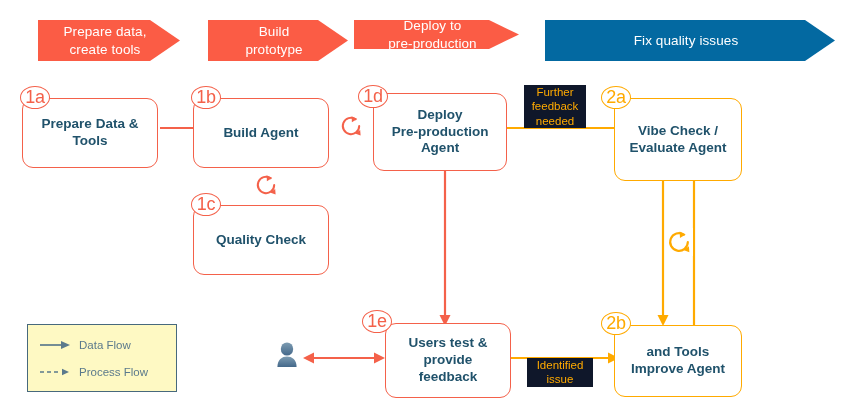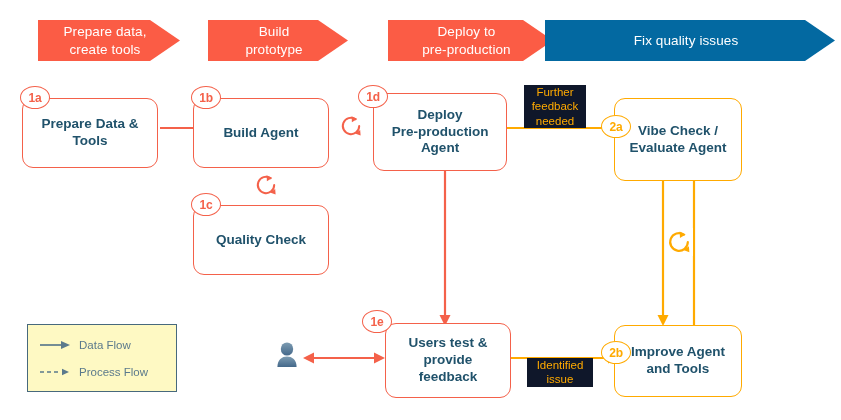--- a/index.html
+++ b/index.html
@@ -61,29 +61,29 @@
   
   .badge {
     position: absolute;
     box-sizing: border-box;
     width: 30px;
     height: 23px;
     border: 1.6px solid #f4614a;
     border-radius: 50%;
     background: #ffffff;
     color: #f4614a;
-    font-size: 12px;
-    font-weight: bold;
+    font-size: 18px;
+    font-weight: normal;
     display: flex;
     align-items: center;
     justify-content: center;
     z-index: 6;
     letter-spacing: -0.2px;
   }
-  .badge.amber { border-color: #ffaa00; color: #ffaa00; margin-top: 29px; }
+  .badge.amber { border-color: #ffaa00; color: #ffaa00; }
 
   
   .conn { position: absolute; z-index: 2; }
   .conn svg { display: block; overflow: visible; }
 
   
   .edge-label {
     position: absolute;
     color: #ffaa00;
     font-size: 11.5px;
@@ -139,21 +139,21 @@
   </div>
 
   <div class="banner banner-red" style="left:38px; top:20px; width:142px; height:41px;
               clip-path: polygon(0 0, 112px 0, 142px 50%, 112px 100%, 0 100%);">
     <div>
       <div>Prepare data,</div>
       <div>create tools</div>
     </div>
   </div>
 
-  <div class="banner banner-red" style="left:388px; top:20px; width:165px; height:41px;
+  <div class="banner banner-red" style="left:354px; top:20px; width:165px; height:29px;
               clip-path: polygon(0 0, 135px 0, 165px 50%, 135px 100%, 0 100%);">
     <div>
       <div>Deploy to</div>
       <div>pre-production</div>
     </div>
   </div>
 
   <div class="banner banner-amber" style="left:545px; top:20px; width:290px; height:41px;
               clip-path: polygon(0 0, 260px 0, 290px 50%, 260px 100%, 0 100%);">
     <div>
@@ -302,22 +302,22 @@
   <div class="node amber" style="left:614px; top:98px; width:128px; height:83px;">
     <div>
       <div>Vibe Check /</div>
       <div>Evaluate Agent</div>
     </div>
   </div>
   <div class="badge amber" style="left:601px; top:86px;">2a</div>
 
   <div class="node amber" style="left:614px; top:325px; width:128px; height:72px;">
     <div>
+      <div>and Tools</div>
       <div>Improve Agent</div>
-      <div>and Tools</div>
     </div>
   </div>
   <div class="badge amber" style="left:601px; top:312px;text-align:center;">2b</div>
 
   <div class="legend" style="left:27px; top:324px; width:150px; height:68px;">
     <div class="legend-row">
       <span class="legend-swatch">
         <svg width="30" height="10" viewBox="0 0 30 10">
           <line x1="0" y1="5" x2="21" y2="5" stroke="#5b7a8c" stroke-width="1.7"></line>
           <polygon points="21,1 30,5 21,9" fill="#5b7a8c"></polygon>

